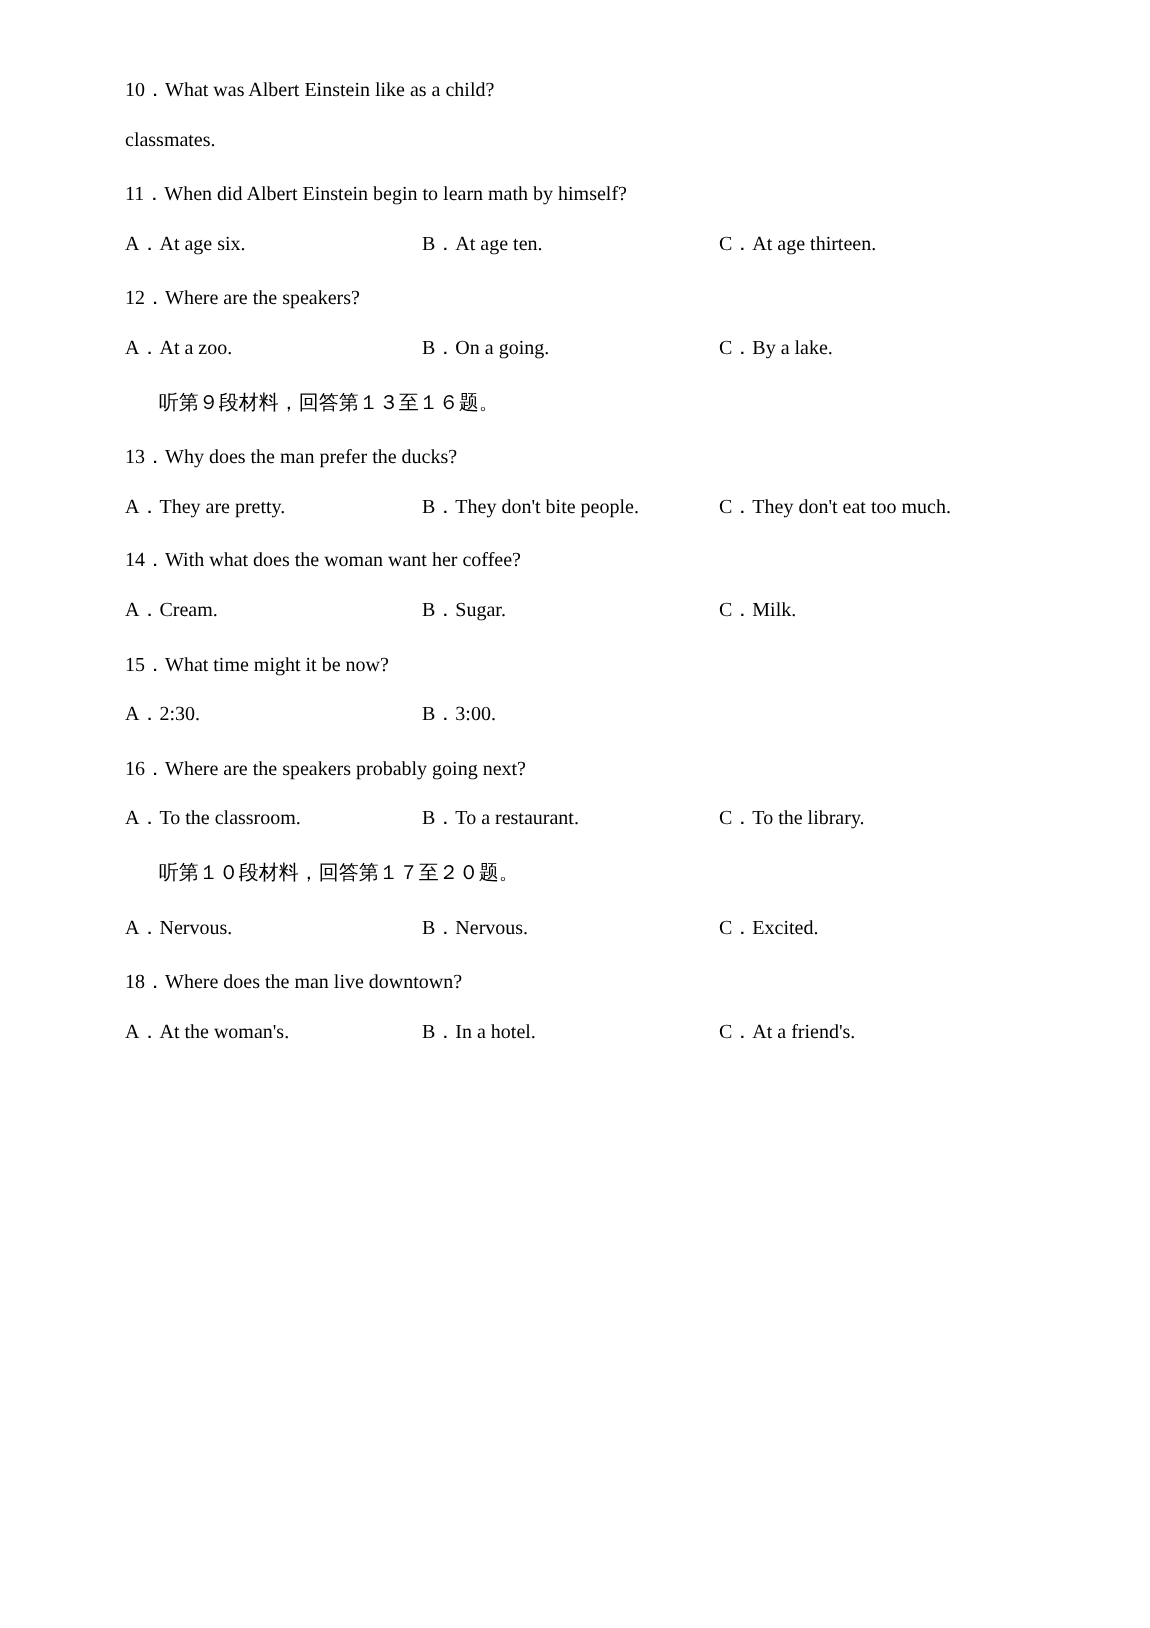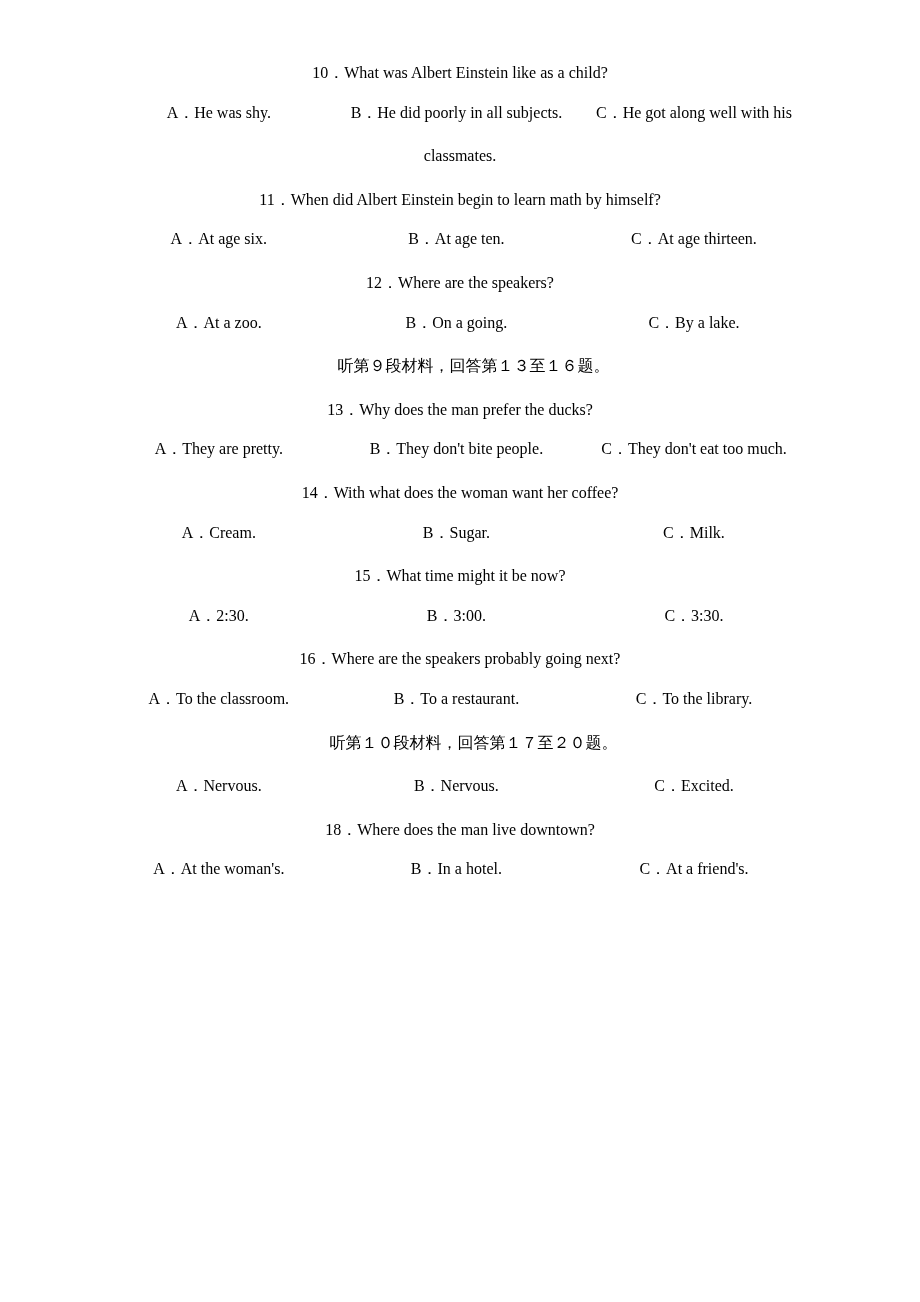--- a/index.html
+++ b/index.html
@@ -1,19 +1,18 @@
 <!DOCTYPE html>
 <html><head>
   <meta charset="utf-8">
   <style>
     * {
       margin: 0;
       padding: 0;
       box-sizing: border-box;
-      text-align: center;
     }
 
     body {
       background: #ffffff;
       font-family: "Times New Roman", Times, serif;
       font-size: 16px;
       color: #000000;
       width: 920px;
       min-height: 1302px;
       padding: 60px 100px;
@@ -62,25 +61,20 @@
       font-size: 16px;
       margin-top: 13px;
       margin-bottom: 18px;
     }
   </style>
 </head>
 <body>
 
 <div class="question-block">
   <div class="question-text">10．What was Albert Einstein like as a child?</div>
-  <div class="q10-options">
-    <div class="answer-option">A．He was shy.</div>
-    <div class="answer-option">B．He did poorly in all subjects.</div>
-    <div class="answer-option">C．He got along well with his</div>
-  </div>
   <div class="q10-classmates">classmates.</div>
 </div>
 
 <div class="question-block">
   <div class="question-text">11．When did Albert Einstein begin to learn math by himself?</div>
   <div class="answer-options">
     <div class="answer-option">A．At age six.</div>
     <div class="answer-option">B．At age ten.</div>
     <div class="answer-option">C．At age thirteen.</div>
   </div>
@@ -113,21 +107,20 @@
     <div class="answer-option">B．Sugar.</div>
     <div class="answer-option">C．Milk.</div>
   </div>
 </div>
 
 <div class="question-block">
   <div class="question-text">15．What time might it be now?</div>
   <div class="answer-options">
     <div class="answer-option">A．2:30.</div>
     <div class="answer-option">B．3:00.</div>
-    <div class="answer-option">C．3:30.</div>
   </div>
 </div>
 
 <div class="question-block">
   <div class="question-text">16．Where are the speakers probably going next?</div>
   <div class="answer-options">
     <div class="answer-option">A．To the classroom.</div>
     <div class="answer-option">B．To a restaurant.</div>
     <div class="answer-option">C．To the library.</div>
   </div>

